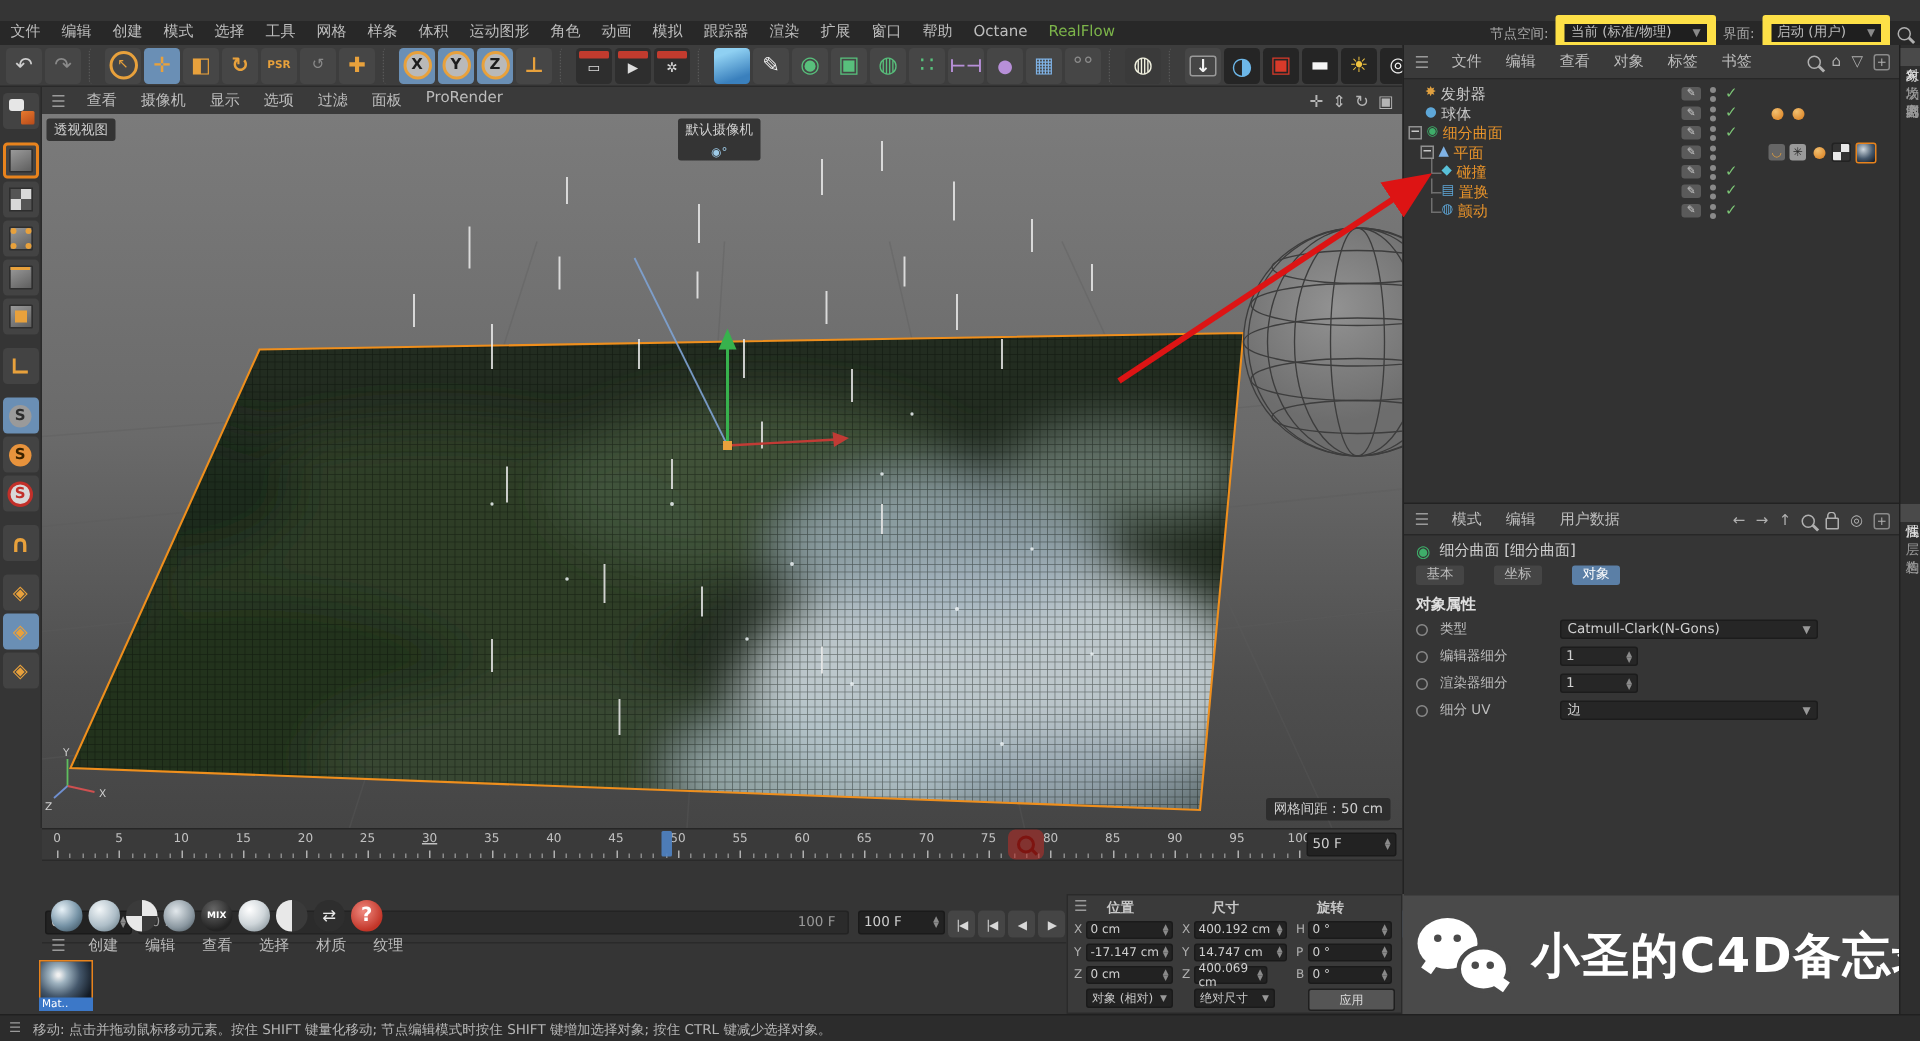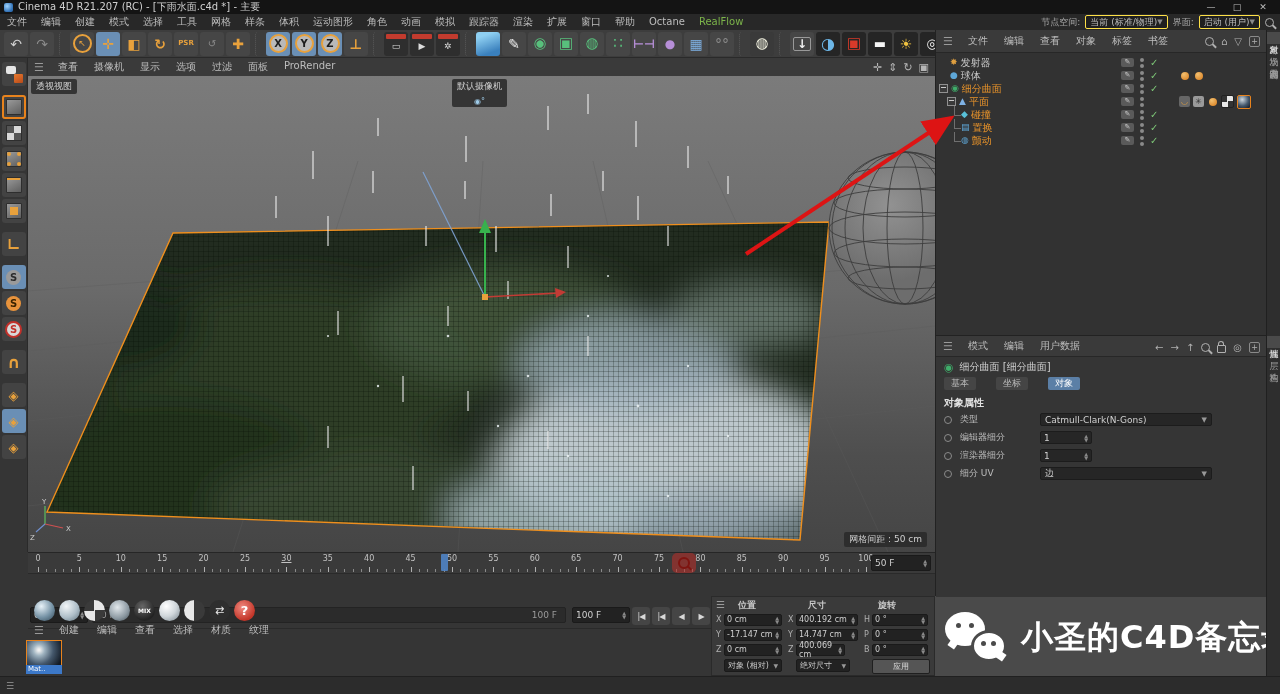--- a/index.html
+++ b/index.html
@@ -15,22 +15,22 @@
     background:radial-gradient(circle at 35% 35%,#9fd4ff,#2f6fb4 70%);}
   #win-controls{position:absolute;right:4px;top:0;display:flex;height:14px;}
   #win-controls span{width:26px;text-align:center;font-size:9px;line-height:14px;color:#bbb;}
 
   
   #menubar{left:0;top:14px;width:1280px;height:16px;background:#282828;display:flex;
     align-items:center;border-bottom:1px solid #1d1d1d;}
   #menubar .mi{padding:0 7px;font-size:10px;color:#bdbdbd;line-height:16px;}
   #menubar .mi.rf{color:#7cb44a;}
   #menu-right{position:absolute;right:6px;top:14px;height:16px;display:flex;align-items:center;gap:5px;font-size:9px;color:#a8a8a8;}
-  .mini-dd{background:#1f1f1f;border:1px solid #fde047;border-radius:2px;padding:0 4px;height:12px;
-    line-height:12px;color:#bdbdbd;display:flex;align-items:center;gap:0;}
+  .mini-dd{background:#1f1f1f;border:6px solid #fde047;border-radius:2px;padding:0 4px;height:12px;
+    line-height:12px;color:#bdbdbd;display:flex;align-items:center;gap:14px;}
   .mini-dd .car{font-size:7px;color:#8a8a8a;}
 
   
   #toolbar{left:0;top:30px;width:935px;height:28px;background:#3d3d3d;border-bottom:1px solid #2a2a2a;
     display:flex;align-items:center;padding-left:4px;box-sizing:border-box;gap:2px;}
   .tbi{width:24px;height:24px;border-radius:3px;background:#464646;display:flex;align-items:center;
     justify-content:center;flex:0 0 auto;position:relative;}
   .tbi .g{font-size:14px;color:#cfcfcf;line-height:1;}
   .tbi.dim .g{color:#8a8a8a;}
   .tbi.oc .g{color:#e8a13c;border:2px solid #e8a13c;border-radius:50%;width:15px;height:15px;
@@ -261,29 +261,20 @@
   #vtabs-bottom{position:absolute;top:306px;left:0;display:flex;flex-direction:column;}
 
   
   #overlay{left:0;top:0;width:1280px;height:694px;pointer-events:none;z-index:120;}
 </style>
 </head>
 <body>
 
 <div id="stage">
 
-  <div id="titlebar" class="abs">
-    <span id="app-icon"></span>
-    <span>Cinema 4D R21.207 (RC) - [下雨水面.c4d *] - 主要</span>
-    <div id="win-controls">
-      <span>—</span>
-      <span>□</span>
-      <span>✕</span>
-    </div>
-  </div>
 
   <div id="menubar" class="abs">
 
   <span class="mi">文件</span>
       <span class="mi">编辑</span>
       <span class="mi">创建</span>
       <span class="mi">模式</span>
       <span class="mi">选择</span>
       <span class="mi">工具</span>
       <span class="mi">网格</span>
@@ -1045,20 +1036,21 @@
       <div class="bub b1"></div>
         <div class="tail t1"></div>
       <div class="bub b2"></div>
         <div class="tail t2"></div>
     </div>
     <div id="wm-text">小圣的C4D备忘录</div>
   </div>
 
   <div id="statusbar" class="abs">
     <span class="burger">☰</span>
+    <span>移动: 点击并拖动鼠标移动元素。按住 SHIFT 键量化移动; 节点编辑模式时按住 SHIFT 键增加选择对象; 按住 CTRL 键减少选择对象。</span>
   </div>
 
   <div id="rightcol" class="abs">
     <div id="om-menu">
       <span class="burger">☰</span>
       <span style="display:flex;">
 
       <span class="mi">文件</span>
           <span class="mi">编辑</span>
           <span class="mi">查看</span>

